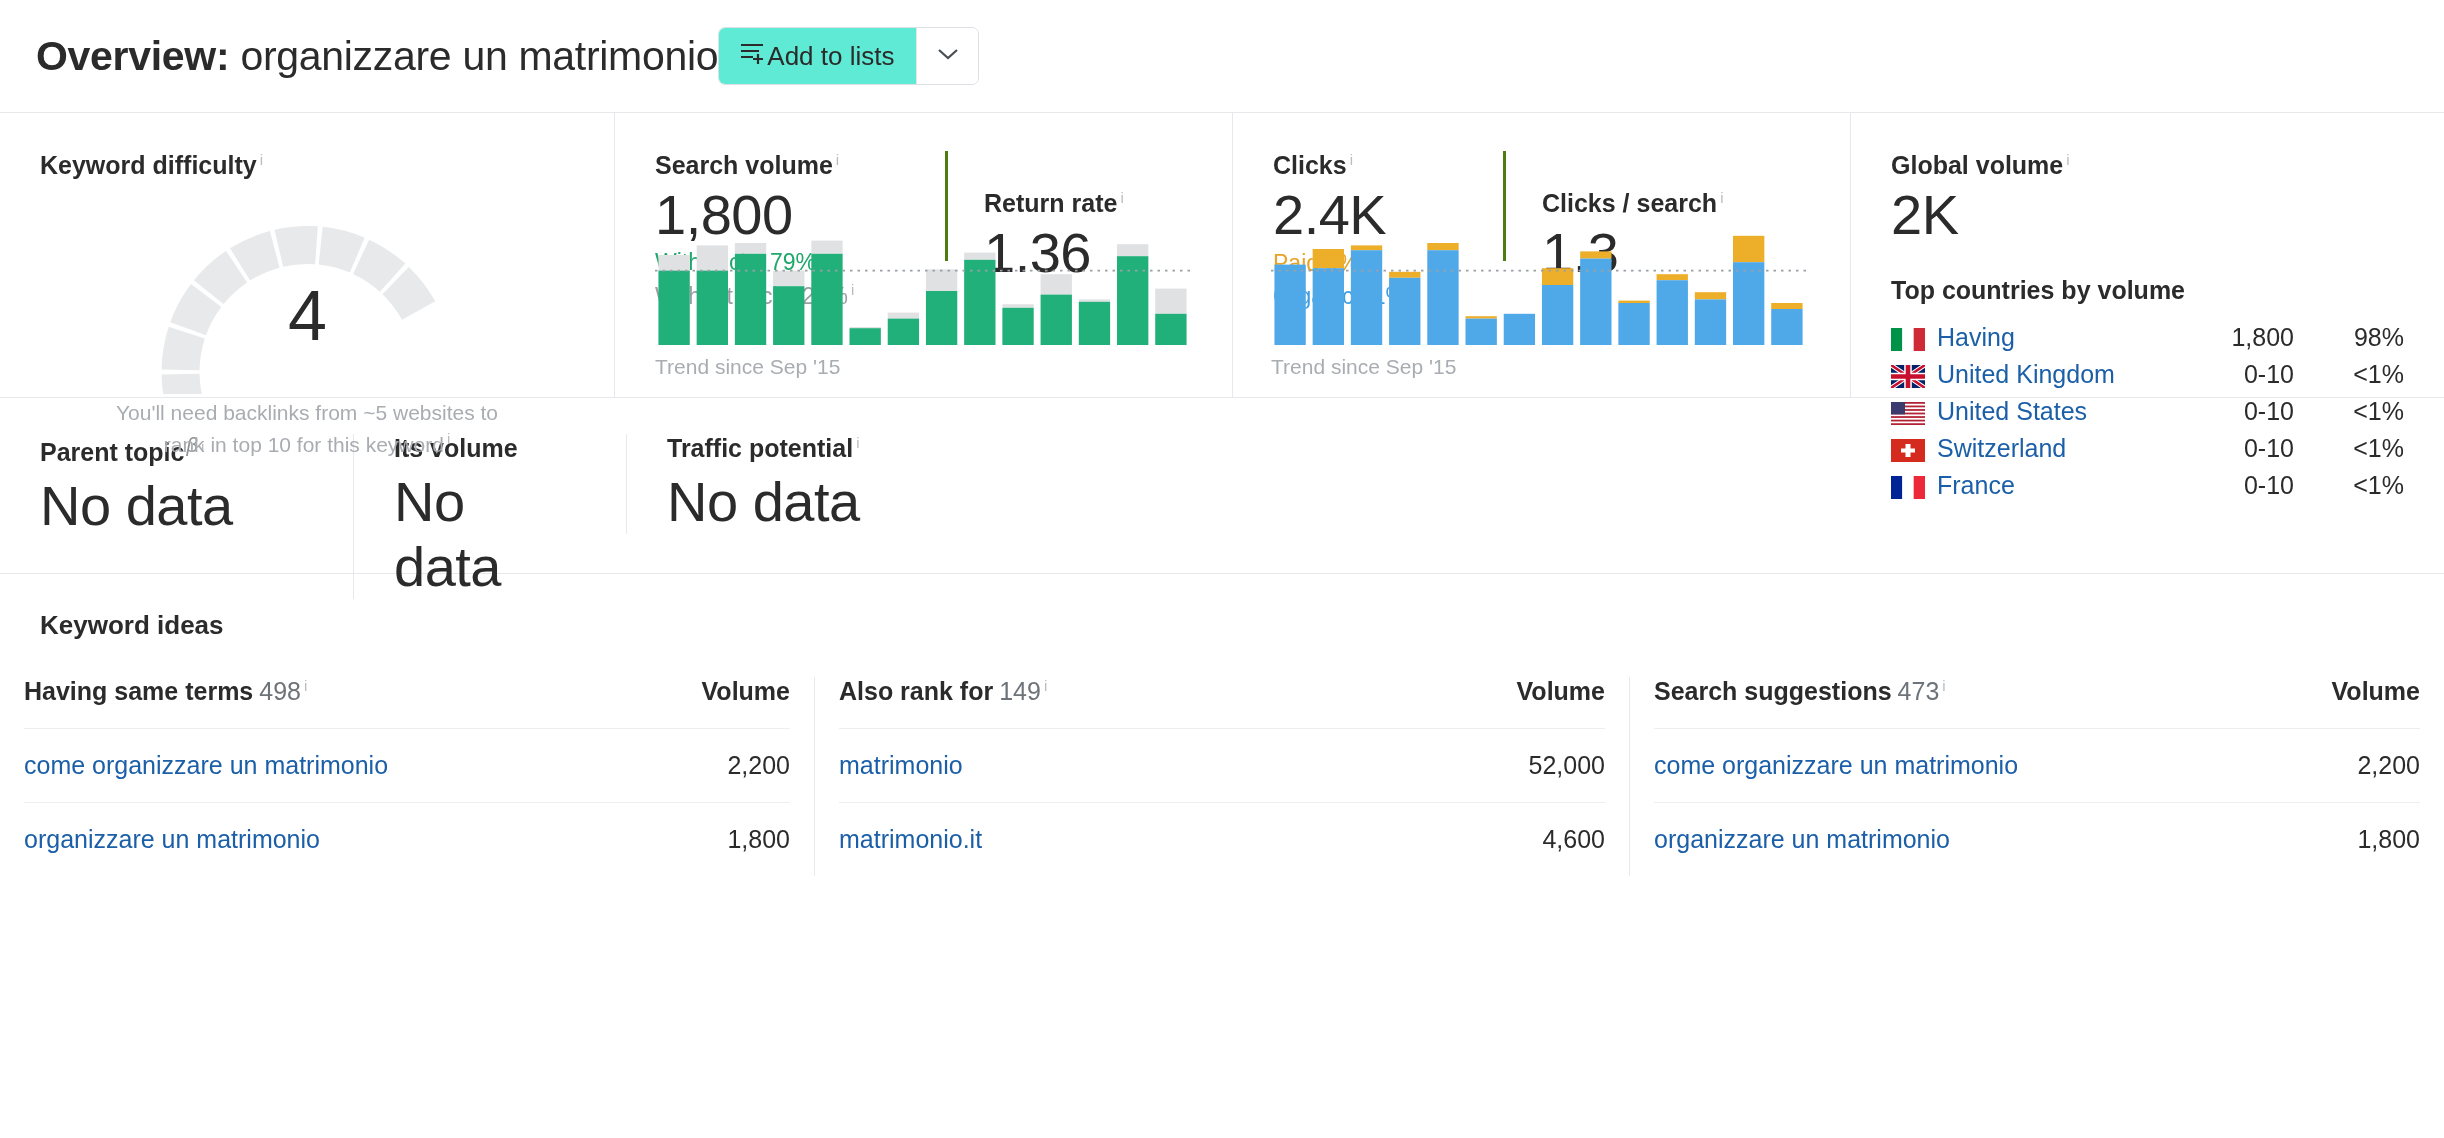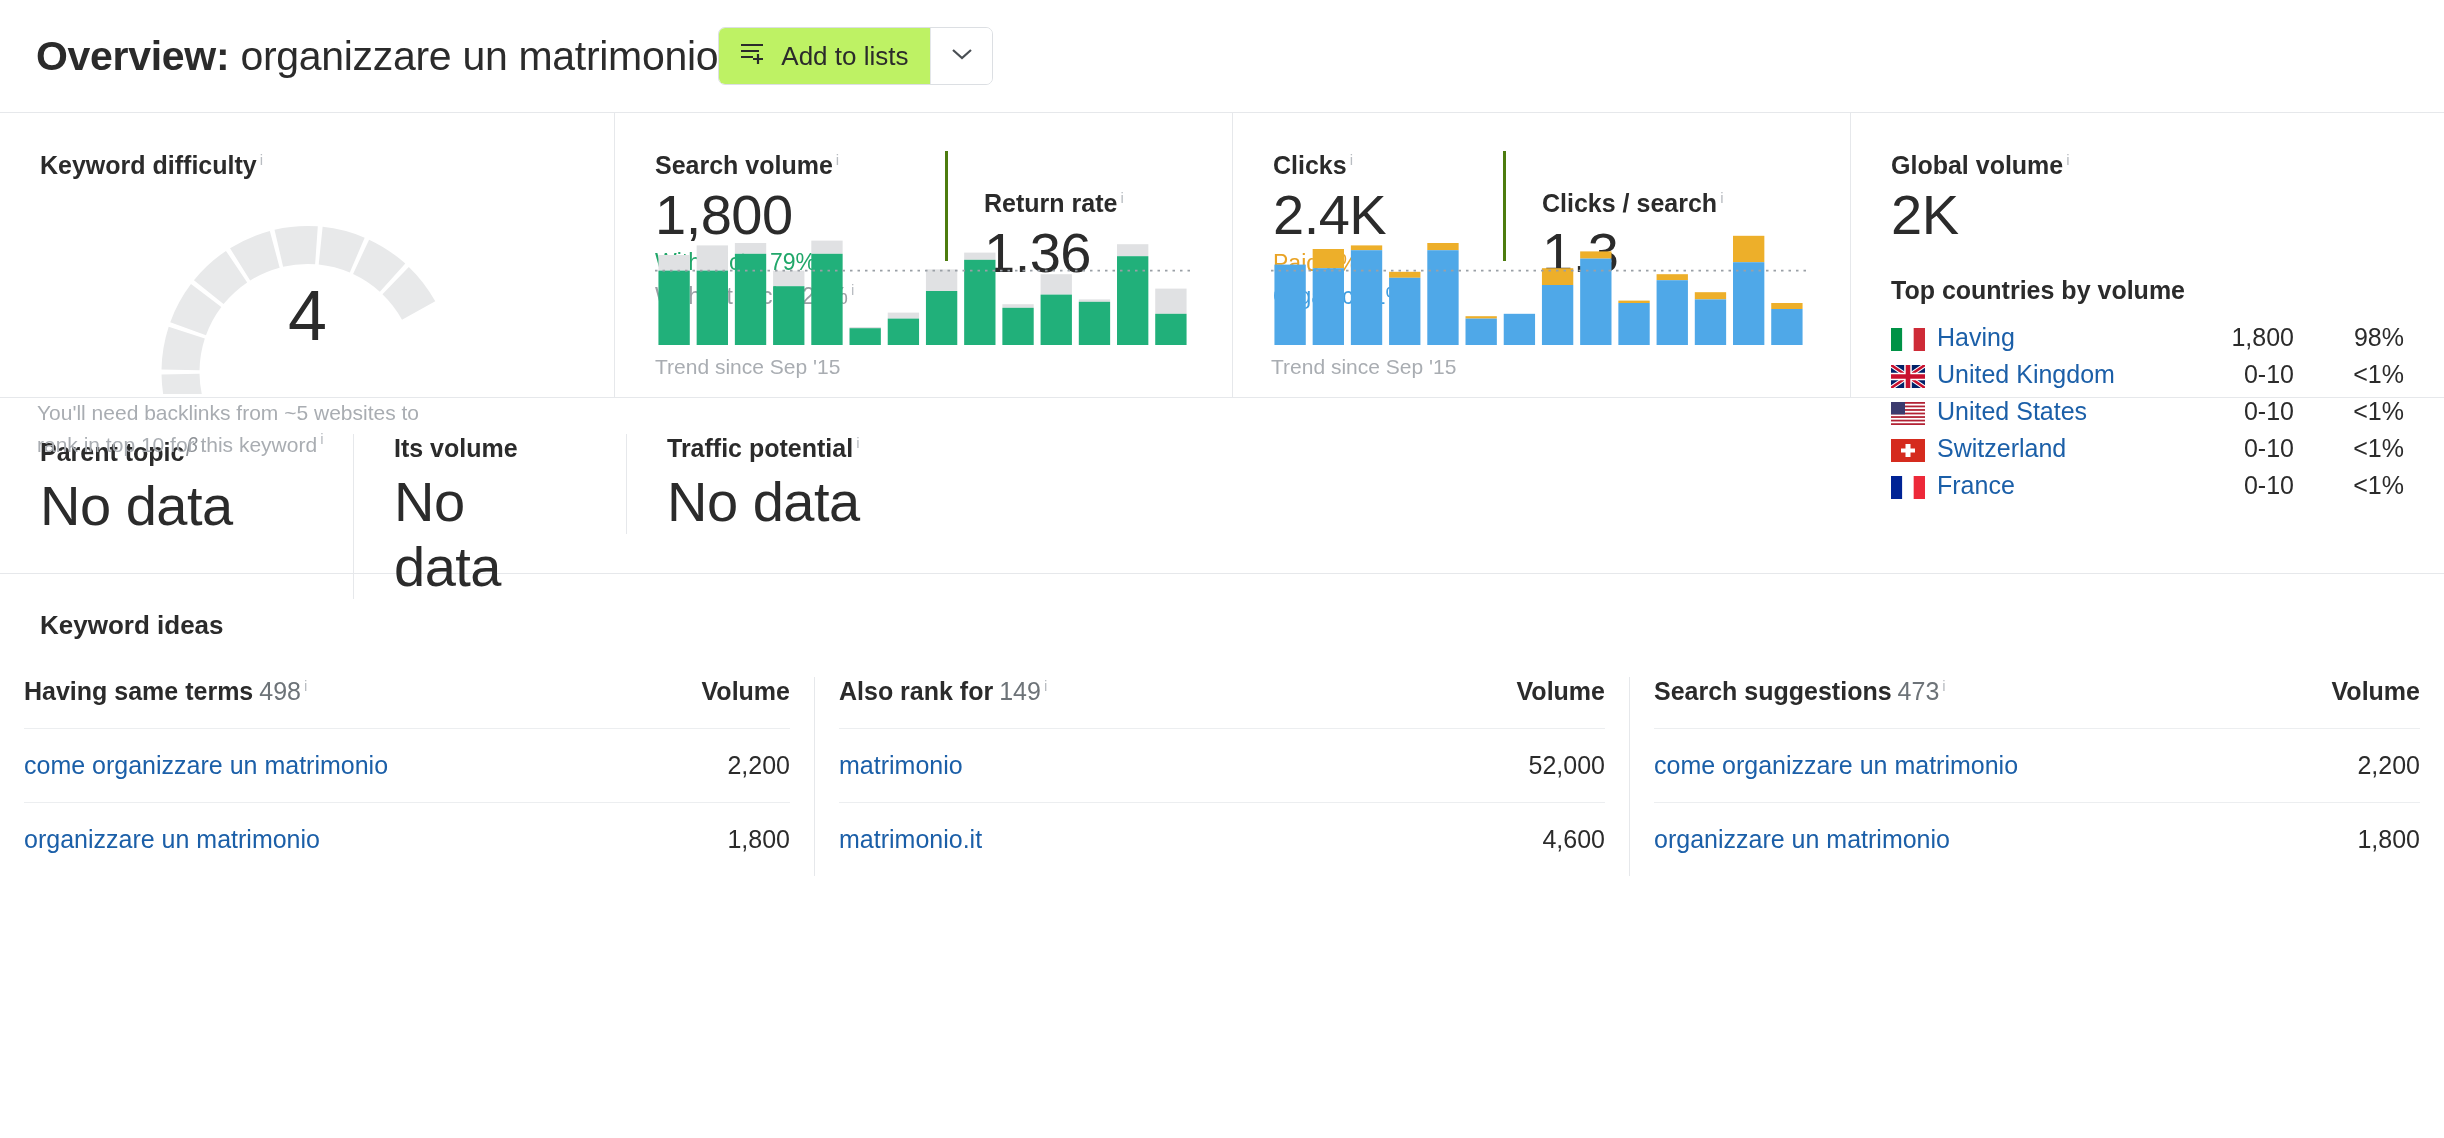--- a/index.html
+++ b/index.html
@@ -36,26 +36,25 @@
     display: flex;
     border: 1px solid #dcdfe3;
     border-radius: 7px;
     overflow: hidden;
     background: #fff;
     height: 58px;
   }
   .btn-add {
     display: flex;
     align-items: center;
-    gap: 14px;
     padding: 0 22px 0 20px;
     font-size: 26px;
     color: #2b2b2b;
     cursor: pointer;
-    background: #bef264;
+    background: #5eead4;
     border: none;
     font-family: "Liberation Sans", sans-serif;
   }
   .btn-caret {
     width: 62px;
     display: flex;
     align-items: center;
     justify-content: center;
     border-left: 1px solid #e3e6e9;
     cursor: pointer;
@@ -122,21 +121,21 @@
   .kd-num {
     position: absolute;
     left: 0; right: 0;
     top: 82px;
     text-align: center;
     font-size: 70px;
     font-weight: 300;
     color: #2b2b2b;
   }
   .kd-note {
-    text-align: left;
+    text-align: center;
     font-size: 21px;
     color: #a9adb2;
     line-height: 1.42;
     width: 540px;
     margin: 4px auto 4px auto;
   }
 
   
   .half { padding: 38px 0 0 40px; }
   .half.right { border-left: 3px solid #4d7c0f; padding-left: 36px; margin-top: 38px; height: 110px; }

